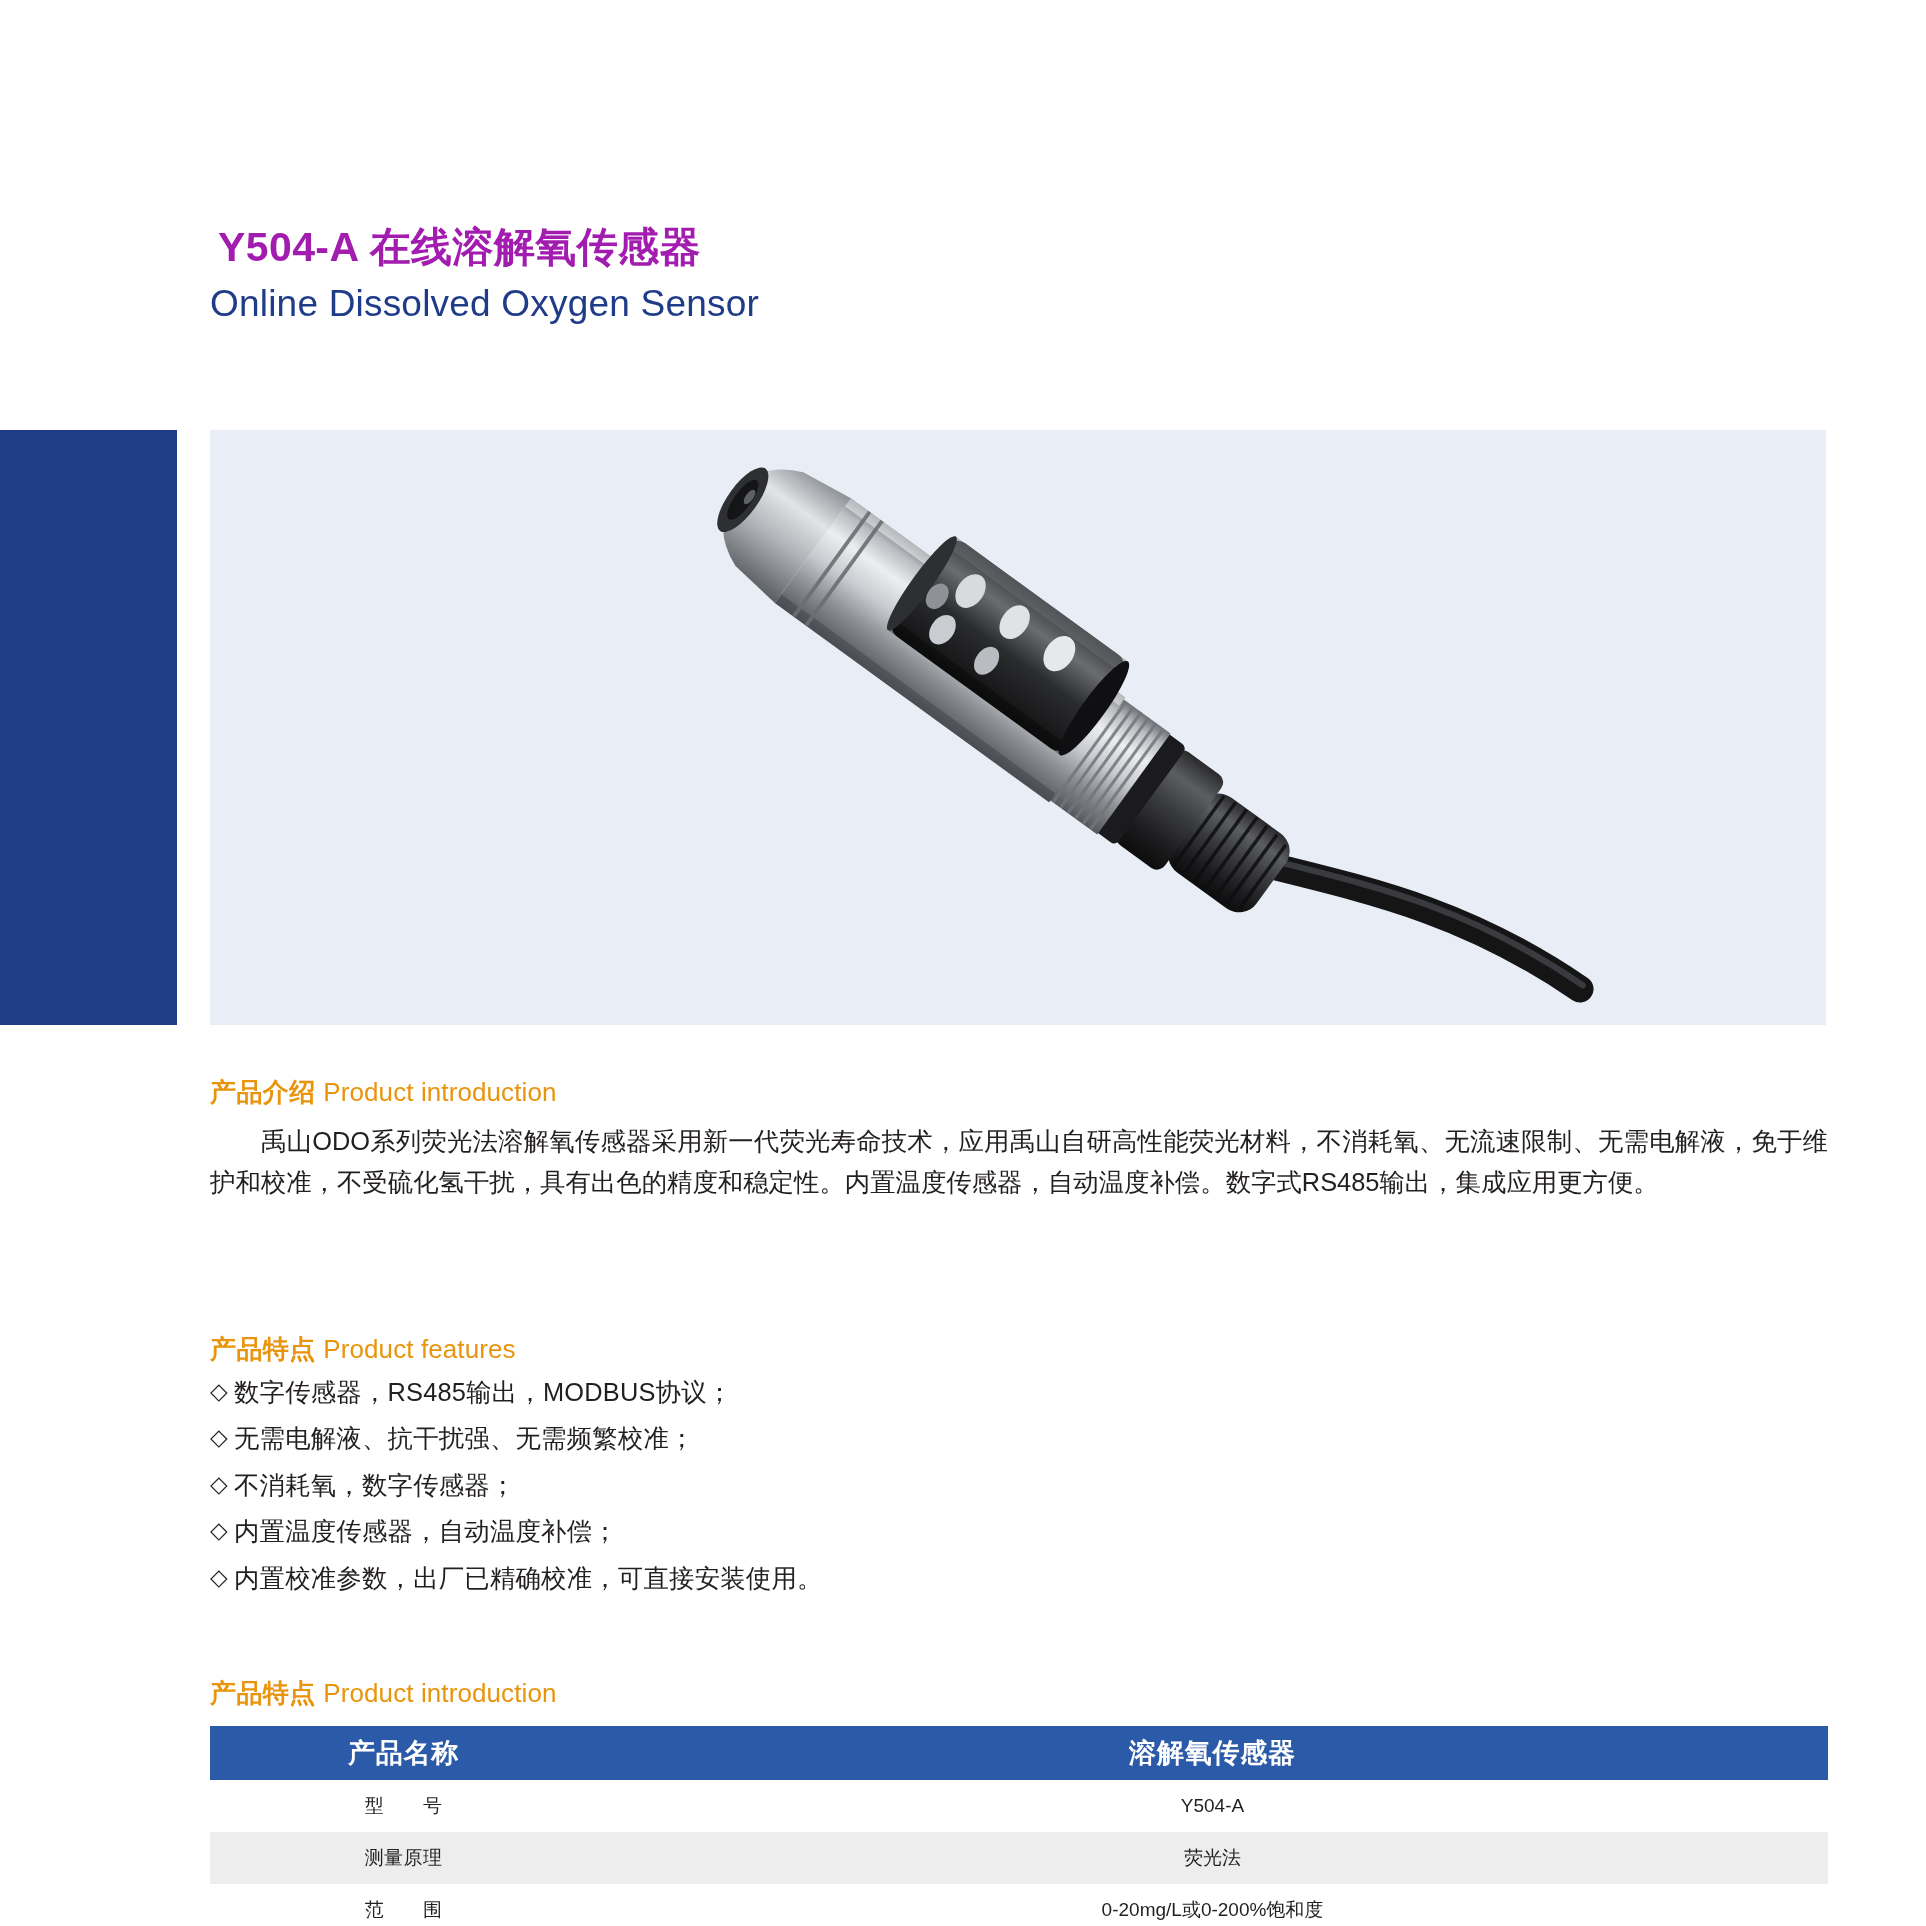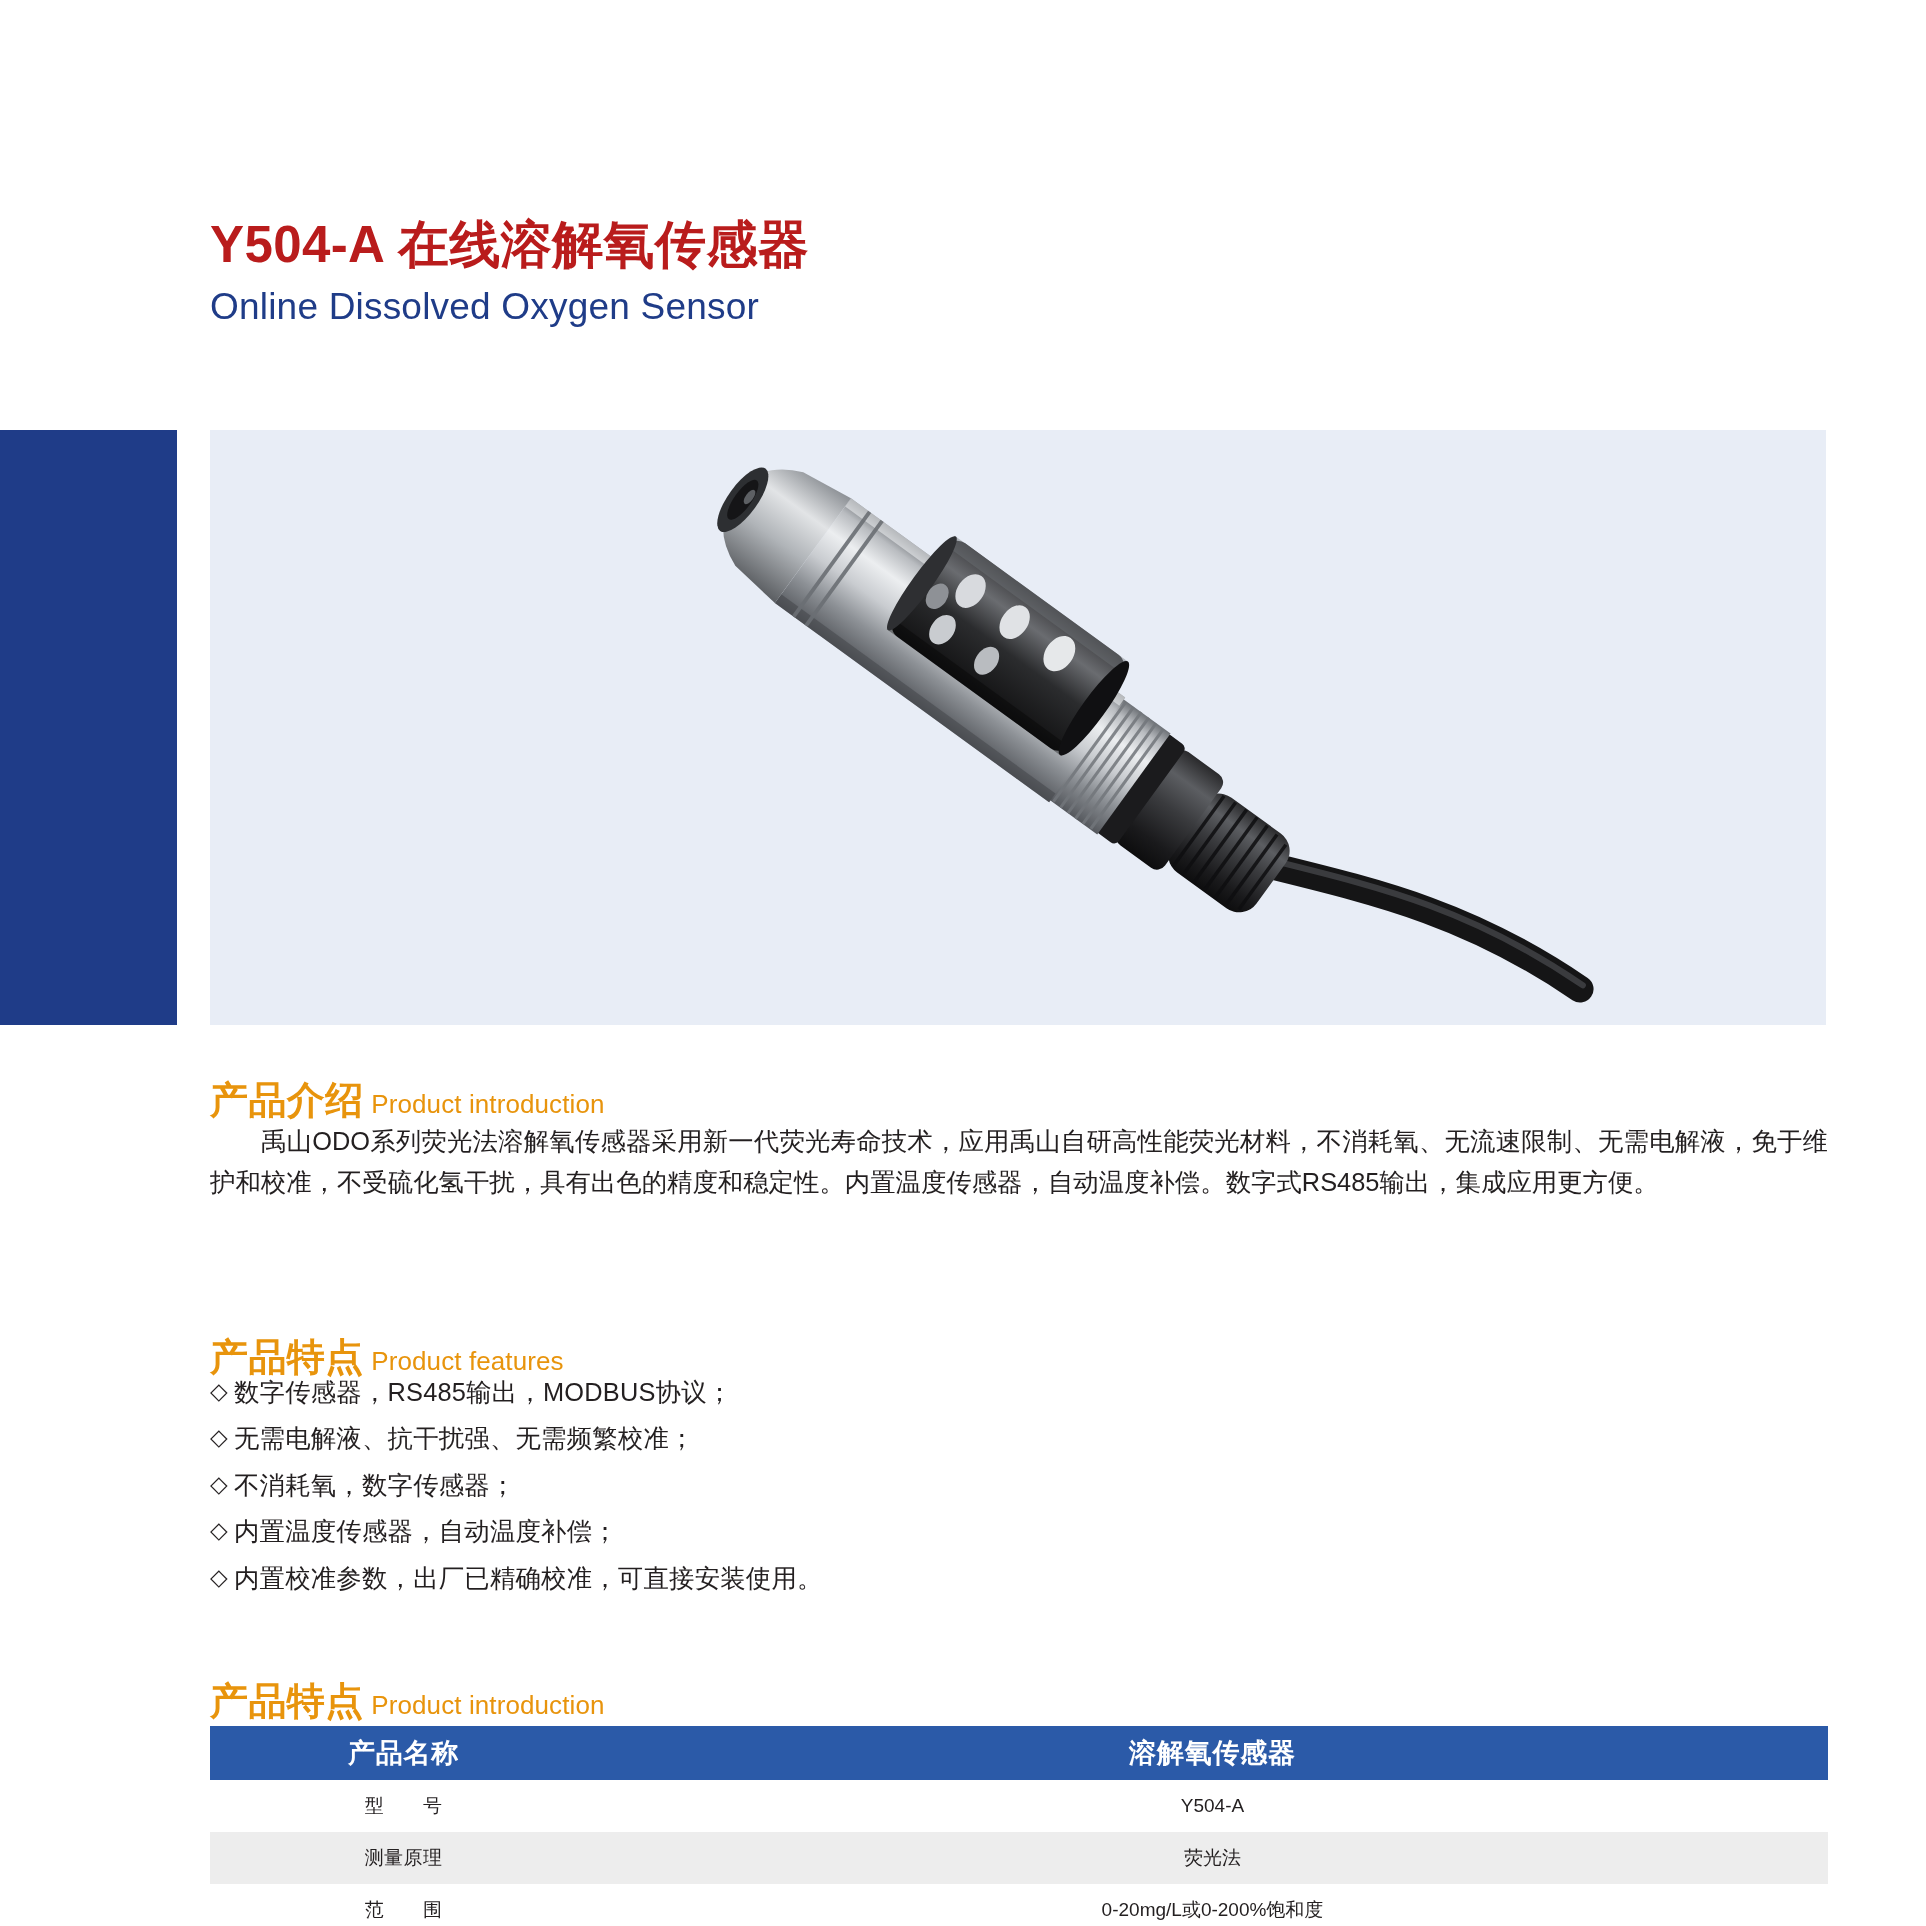--- a/index.html
+++ b/index.html
@@ -33,26 +33,26 @@
   }
 
   
   .header {
     position: absolute;
     left: 210px;
     top: 216px;
     width: 1618px;
   }
   .title-cn {
-    font-size: 51px;
+    font-size: 41px;
     font-weight: bold;
-    color: #b91c1c;
+    color: #a21caf;
     letter-spacing: 0.4px;
     line-height: 1.15;
-    margin: 0;
+    margin: 8px;
   }
   .title-en {
     font-size: 37px;
     font-weight: normal;
     color: #1f3c88;
     line-height: 1.3;
     margin: 8.5px 0 0 0;
     letter-spacing: 0.2px;
   }
 
@@ -71,21 +71,21 @@
     inset: 0;
   }
 
   
   .section-head {
     position: absolute;
     left: 210px;
     white-space: nowrap;
   }
   .sh-cn {
-    font-size: 38px;
+    font-size: 26px;
     font-weight: bold;
     color: #e8940c;
     letter-spacing: 0.4px;
   }
   .sh-en {
     font-size: 26px;
     font-weight: normal;
     color: #e8940c;
     margin-left: 7.7px;
     letter-spacing: 0.1px;

